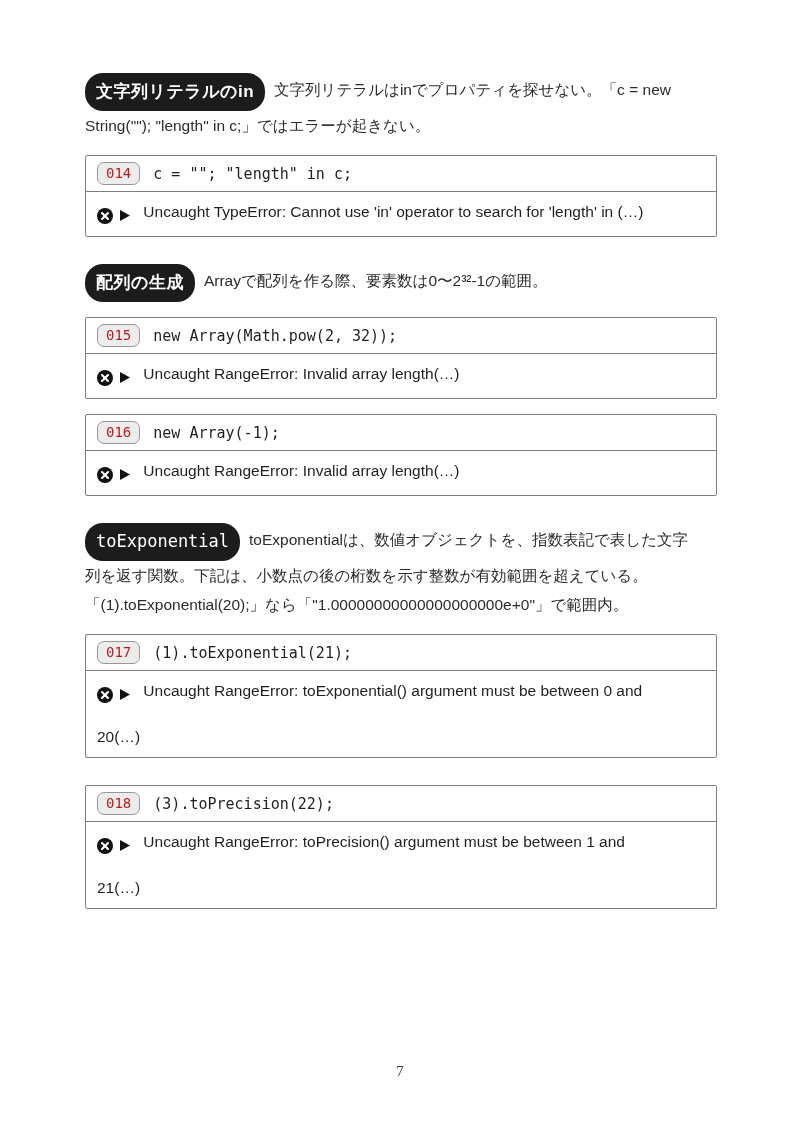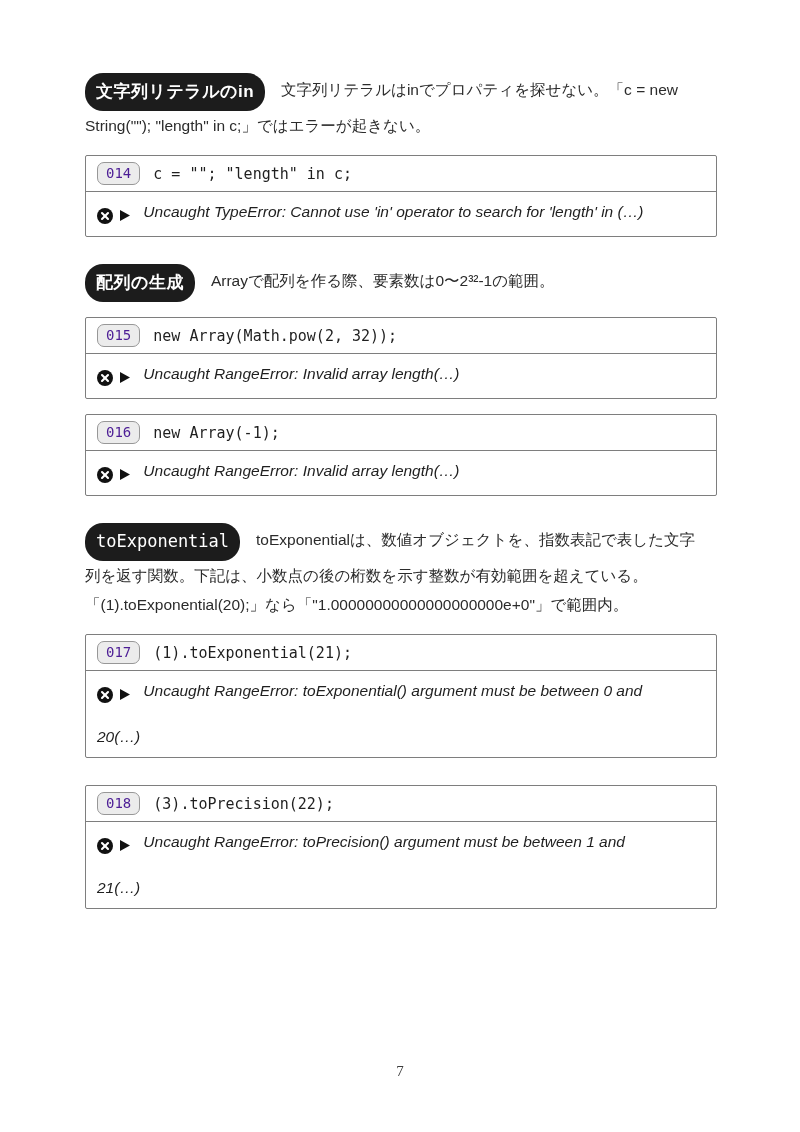--- a/index.html
+++ b/index.html
@@ -19,21 +19,21 @@
   .sec-line1 { line-height: 31px; font-size: 15.5px; }
   .sec-line { line-height: 29px; font-size: 15.5px; }
   .badge {
     display: inline-block;
     background: #1c1c1c;
     color: #ffffff;
     border-radius: 18px;
     padding: 3px 11px 4px 11px;
     font-size: 17px;
     font-weight: bold;
-    margin-right: 16px;
+    margin-right: 9px;
     vertical-align: -2px;
     letter-spacing: 0.5px;
   }
   .badge.mono {
     font-family: "DejaVu Sans Mono", monospace;
     font-weight: normal;
     letter-spacing: 0;
   }
   .codebox {
     border: 1.5px solid #7e7e7e;
@@ -45,40 +45,39 @@
     display: flex;
     align-items: center;
     padding: 6px 11px;
     border-bottom: 1.5px solid #7e7e7e;
     min-height: 36px;
   }
   .num-badge {
     display: inline-block;
     font-family: "DejaVu Sans Mono", monospace;
     font-size: 14px;
-    color: #4c1d95;
+    color: #b91c1c;
     background: #ececec;
     border: 1.5px solid #979797;
     border-radius: 7px;
     padding: 2px 8px 3px 8px;
     margin-right: 13px;
     flex: 0 0 auto;
   }
   .code-text {
     font-family: "DejaVu Sans Mono", monospace;
     font-size: 15px;
     color: #1f1f1f;
     white-space: pre;
   }
   .error-row {
     padding: 7px 11px 8px 11px;
     font-size: 15.5px;
     color: #1f1f1f;
     line-height: 26px;
-    font-style: italic;
   }
   .err-icons { display: inline-block; white-space: nowrap; margin-right: 7px; vertical-align: -3px; }
   .err-icon-svg { vertical-align: middle; }
   .err-line2 { line-height: 24px; margin-top: 18px; }
   .page-number {
     position: absolute;
     bottom: 52px;
     left: 0;
     width: 100%;
     text-align: center;

